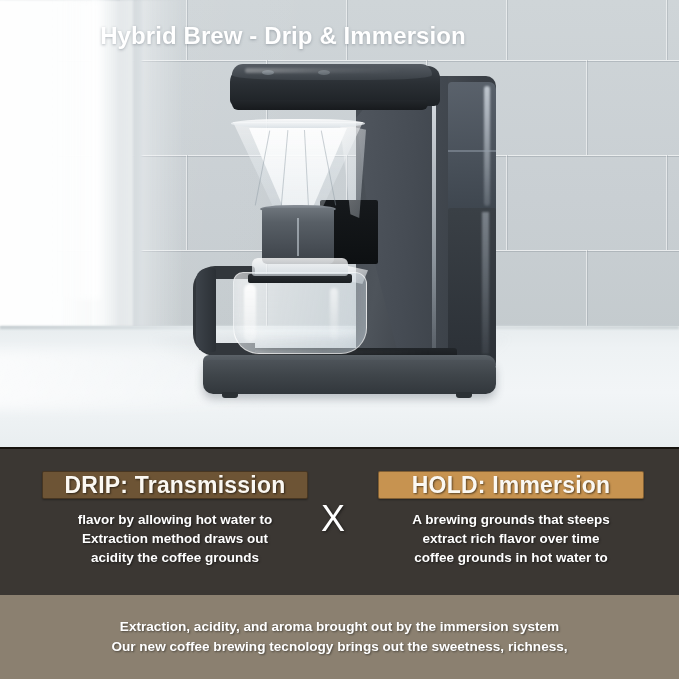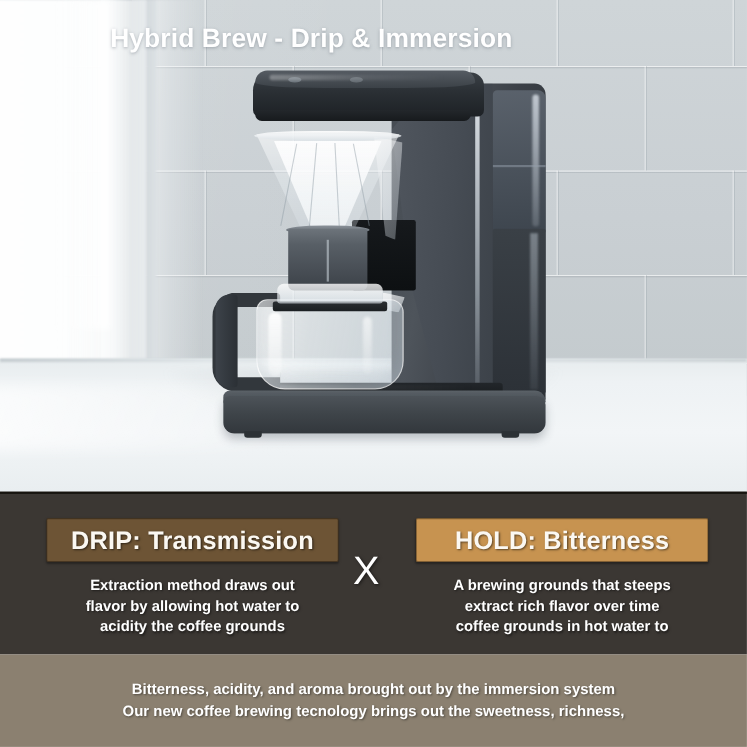--- a/index.html
+++ b/index.html
@@ -268,21 +268,21 @@
     position:absolute; left:0; top:447px; width:679px; height:148px;
     background:#3b3733;
   }
   .panel-topline { position:absolute; left:0; top:447px; width:679px; height:2px; background:#17140f; }
 
   .col { position:absolute; top:24px; width:266px; }
   .col-left { left:42px; }
   .col-right { left:378px; }
 
   .badge {
-    height:40px; display:flex; align-items:center; justify-content:center;
+    height:28px; display:flex; align-items:center; justify-content:center;
     border-radius:2px; border:1px solid rgba(0,0,0,.35);
     box-shadow:0 1px 2px rgba(0,0,0,.35);
   }
   .badge-drip { background:#6d5435; }
   .badge-hold { background:#c79350; }
   .badge-text {
     color:#fbf8f2; font-size:23px; font-weight:bold; letter-spacing:.2px;
     text-shadow:1px 1px 2px rgba(0,0,0,.55);
     white-space:nowrap;
   }
@@ -413,40 +413,40 @@
   </div>
 
   <div class="panel">
     <div class="panel-topline" style="top:0;"></div>
 
     <div class="col col-left">
       <div class="badge badge-drip">
         <span class="badge-text">DRIP: Transmission</span>
       </div>
       <div class="col-desc">
+        <div>flavor by allowing hot water to</div>
         <div>Extraction method draws out</div>
-        <div>flavor by allowing hot water to</div>
         <div>acidity the coffee grounds</div>
       </div>
     </div>
 
     <div class="col col-right">
       <div class="badge badge-hold">
-        <span class="badge-text">HOLD: Bitterness</span>
+        <span class="badge-text">HOLD: Immersion</span>
       </div>
       <div class="col-desc">
         <div>A brewing grounds that steeps</div>
         <div>extract rich flavor over time</div>
         <div>coffee grounds in hot water to</div>
       </div>
     </div>
   </div>
 
   <div class="xmark">X</div>
 
   <div class="footer">
     <div class="footer-inner">
-      <div class="footer-line">Bitterness, acidity, and aroma brought out by the immersion system</div>
+      <div class="footer-line">Extraction, acidity, and aroma brought out by the immersion system</div>
       <div class="footer-line">Our new coffee brewing tecnology brings out the sweetness, richness,</div>
     </div>
   </div>
 
 </div>
 
 </body></html>

